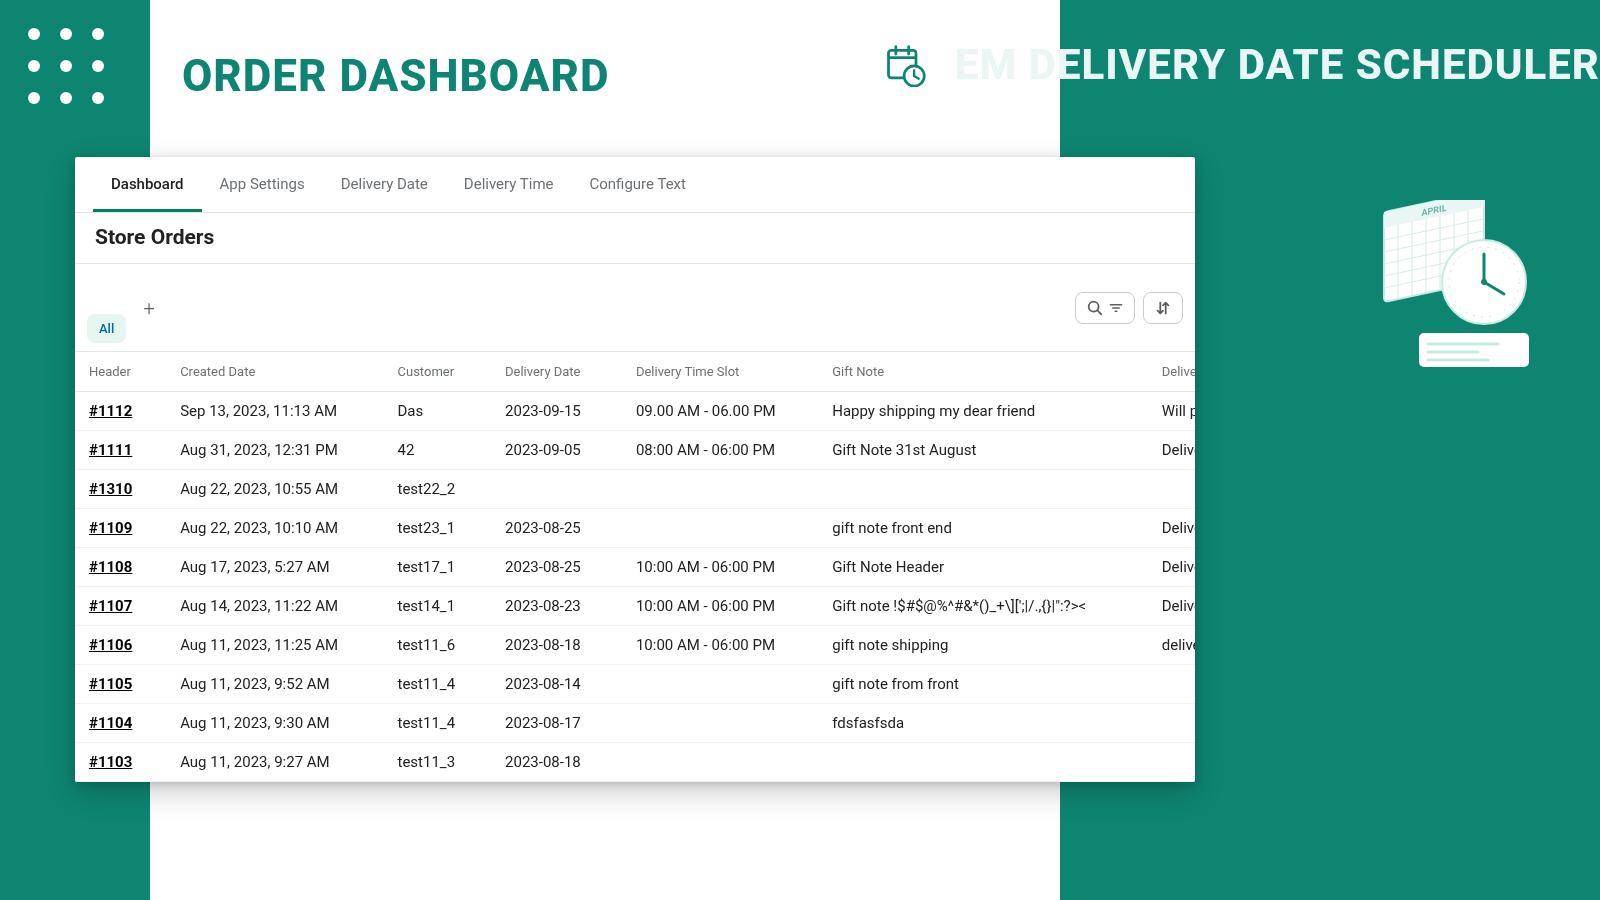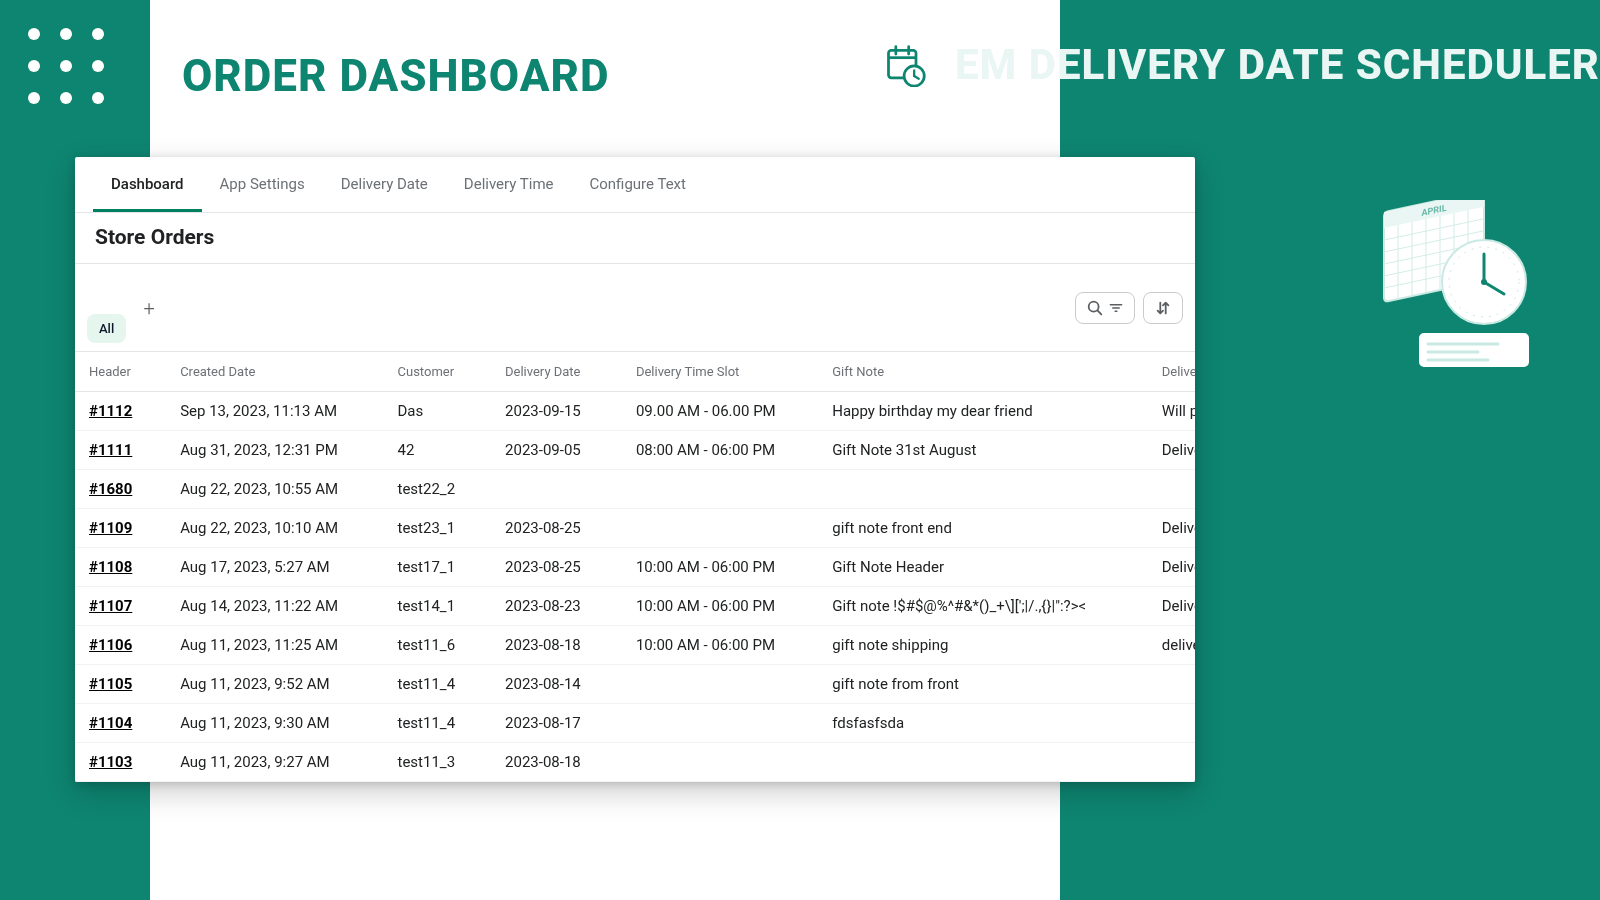--- a/index.html
+++ b/index.html
@@ -25,21 +25,21 @@
     .card { position: absolute; top: 157px; left: 75px; width: 1120px; background: #fff; border-radius: 2px; box-shadow: 0 10px 30px rgba(0,0,0,0.2), 0 2px 8px rgba(0,0,0,0.15); overflow: hidden; }
     
     .tabs { display: flex; border-bottom: 1px solid #e4e5e7; padding: 0 18px; }
     .tab { padding: 18px 18px 16px; font-size: 15px; color: #6d7175; cursor: pointer; border-bottom: 3px solid transparent; }
     .tab.active { color: #202223; font-weight: 500; border-bottom-color: #008060; }
     
     .panel-title { font-size: 21px; font-weight: 700; color: #202223; padding: 12px 20px 14px; }
     
     .toolbar { display: flex; align-items: center; justify-content: space-between; padding: 8px 12px; border-top: 1px solid #e4e5e7; border-bottom: 1px solid #e4e5e7; }
     .toolbar-left { display: flex; align-items: center; gap: 8px; }
-    .chip-all { background: #e5f6ef; color: #0f172a; font-size: 13px; font-weight: 500; padding: 7px 12px; border-radius: 8px; cursor: pointer; margin-top: 42px; }
+    .chip-all { background: #e5f6ef; color: #0369a1; font-size: 13px; font-weight: 500; padding: 7px 12px; border-radius: 8px; cursor: pointer; margin-top: 42px; }
     .plus-btn { width: 30px; height: 30px; display: flex; align-items: center; justify-content: center; cursor: pointer; color: #5c5f62; font-size: 20px; font-weight: 300; }
     .toolbar-right { display: flex; gap: 8px; }
     .tool-btn { border: 1px solid #c9cccf; border-radius: 8px; padding: 6px 10px; display: flex; align-items: center; gap: 4px; cursor: pointer; background: #fff; }
     
     .table-wrap { overflow-x: auto; }
     .table-wrap::-webkit-scrollbar { height: 8px; }
     .table-wrap::-webkit-scrollbar-track { background: #f1f1f1; }
     .table-wrap::-webkit-scrollbar-thumb { background: #c4c4c4; border-radius: 4px; }
     
     table { width: 1400px; border-collapse: collapse; font-size: 15px; color: #202223; }
@@ -179,34 +179,34 @@
           <th class="col-delivnote">Delivery Note</th>
         </tr>
       </thead>
       <tbody id="tbody">
           <tr>
             <td><a href="#">#1112</a></td>
             <td>Sep 13, 2023, 11:13 AM</td>
             <td>Das</td>
             <td>2023-09-15</td>
             <td>09.00 AM - 06.00 PM</td>
-            <td>Happy birthday my dear friend</td>
+            <td>Happy shipping my dear friend</td>
             <td>Will pick at 3.30pm</td>
           </tr>
           <tr>
             <td><a href="#">#1111</a></td>
             <td>Aug 31, 2023, 12:31 PM</td>
             <td>42</td>
             <td>2023-09-05</td>
             <td>08:00 AM - 06:00 PM</td>
             <td>Gift Note 31st August</td>
             <td>Delivery Note 31st August</td>
           </tr>
           <tr>
-            <td><a href="#">#1680</a></td>
+            <td><a href="#">#1310</a></td>
             <td>Aug 22, 2023, 10:55 AM</td>
             <td>test22_2</td>
             <td></td>
             <td></td>
             <td></td>
             <td></td>
           </tr>
           <tr>
             <td><a href="#">#1109</a></td>
             <td>Aug 22, 2023, 10:10 AM</td>

